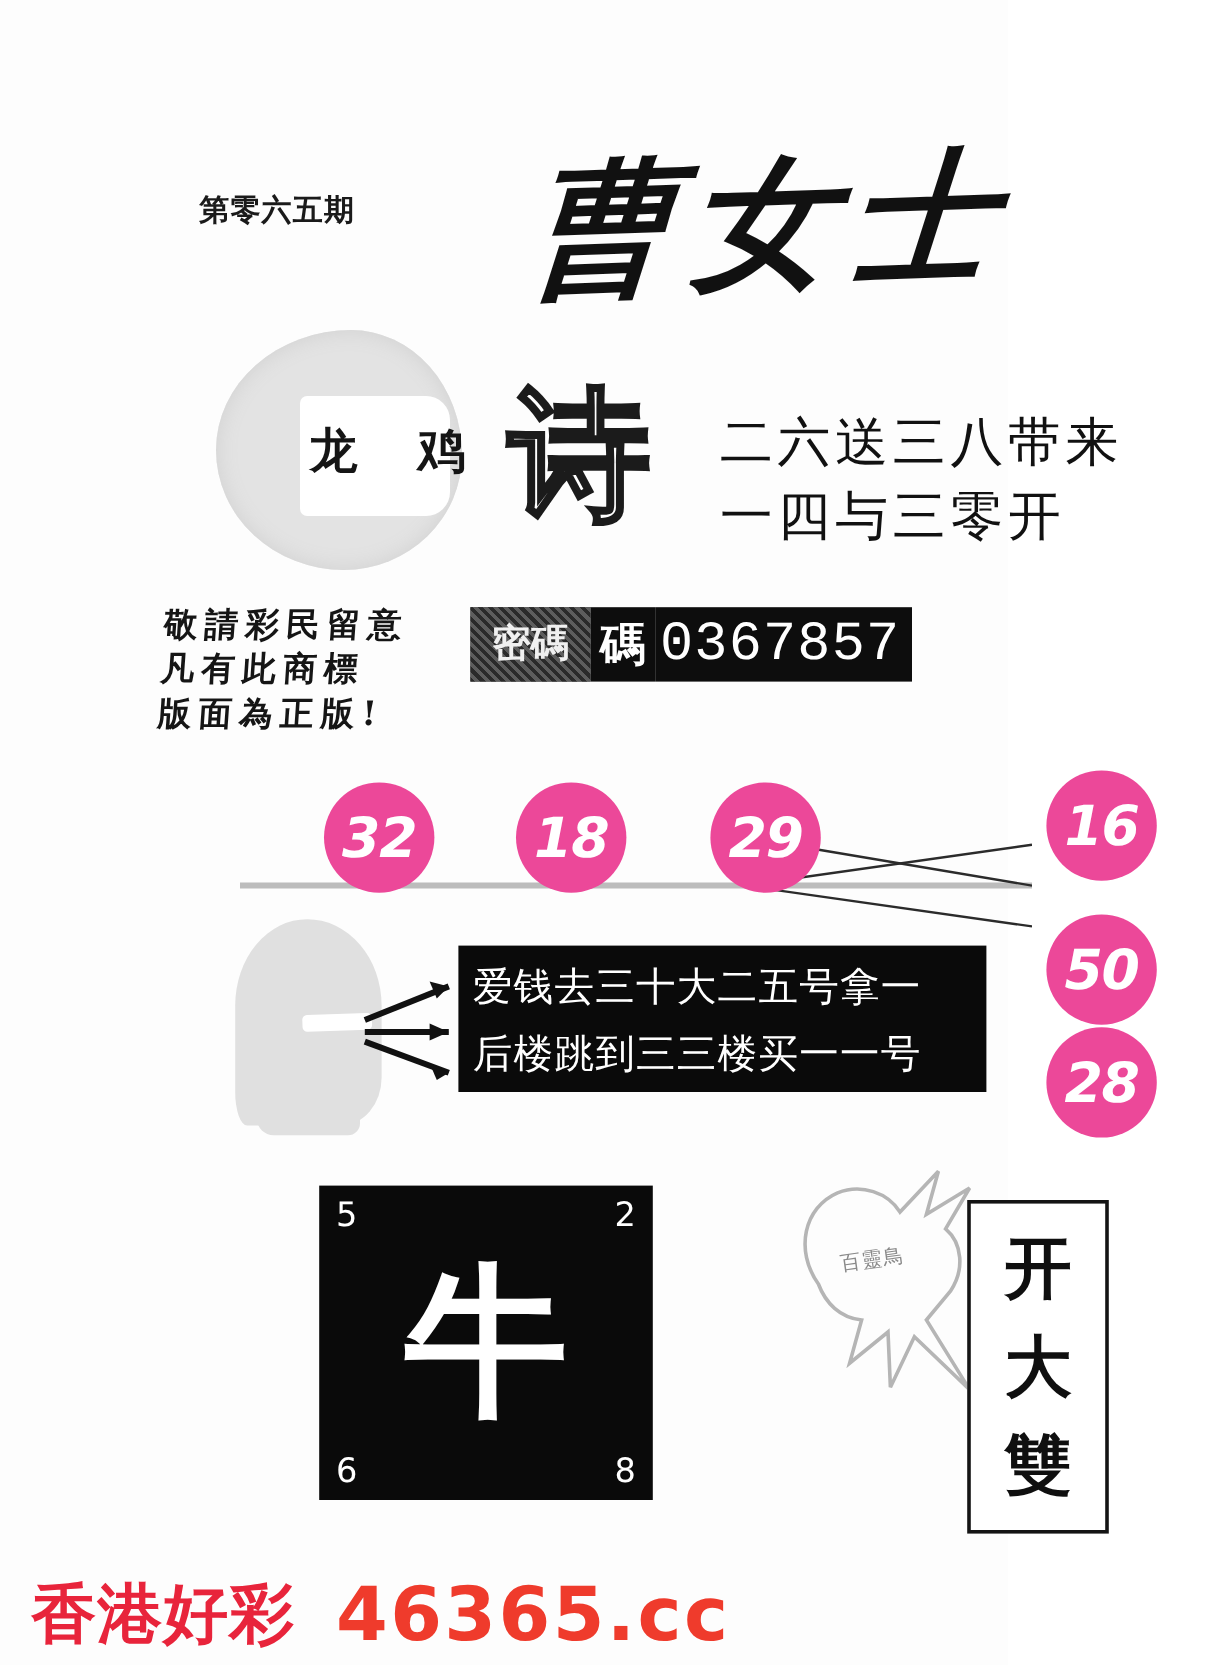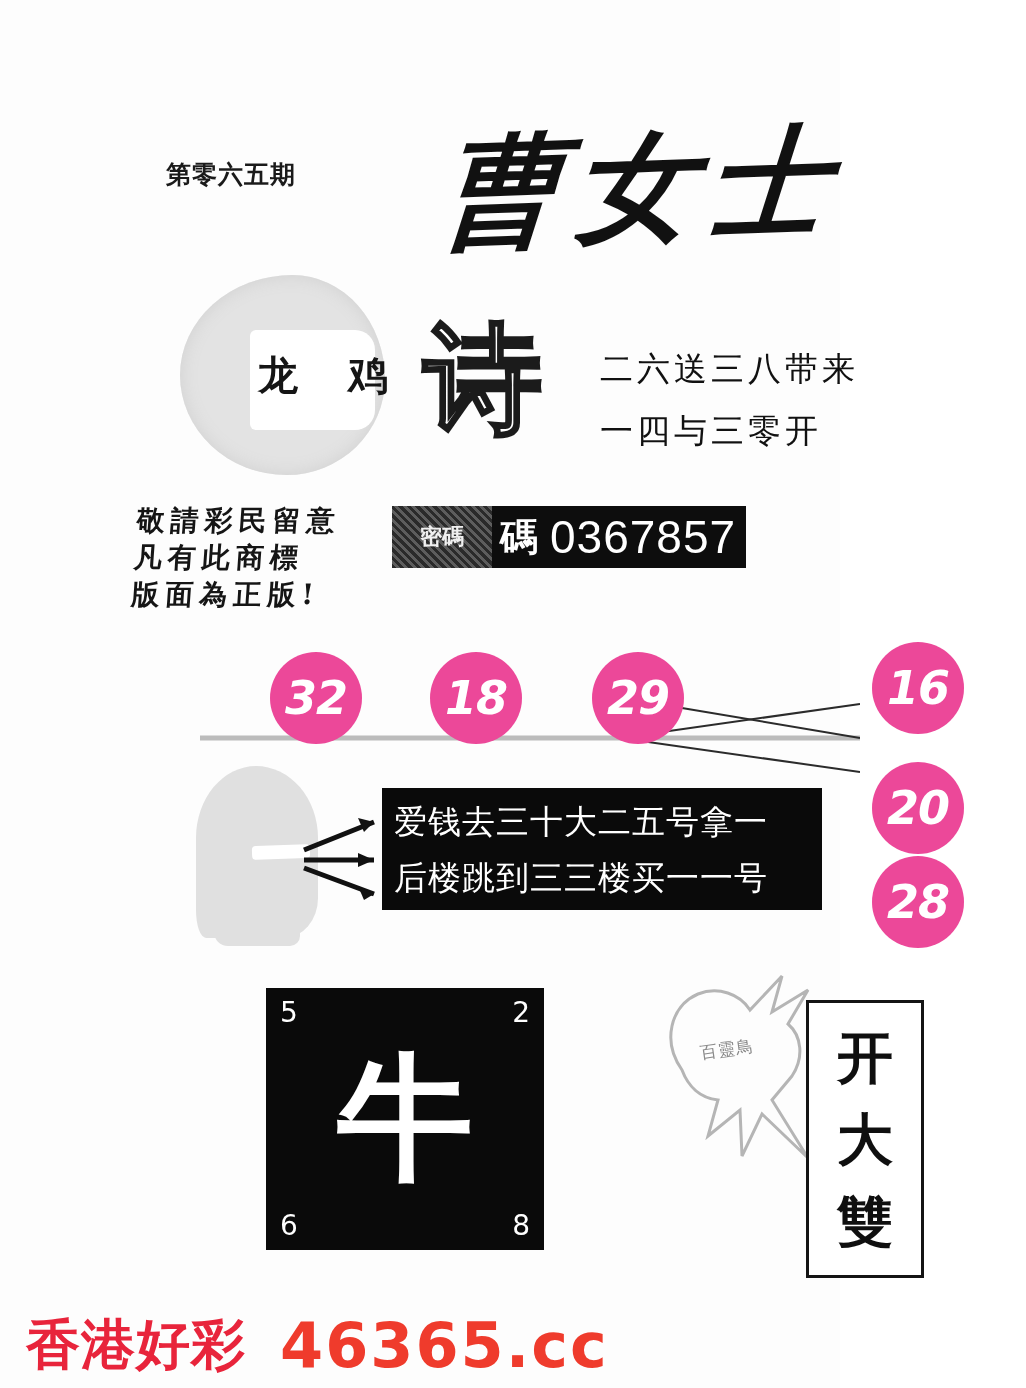--- a/index.html
+++ b/index.html
@@ -99,21 +99,21 @@
     text-shadow: 0 0 0 #222;
     line-height: 1;
   }
 
   
   .poem-lines {
     position: absolute;
     left: 600px;
     top: 338px;
     font-family: "DejaVu Sans", sans-serif;
-    font-size: 33px;
+    font-size: 44px;
     font-weight: 500;
     letter-spacing: 4px;
     color: #111;
     line-height: 62px;
     white-space: nowrap;
   }
 
   
   .notice {
     position: absolute;
@@ -145,38 +145,38 @@
       #3a3a3a;
     position: relative;
   }
   .code-stamp-text {
     position: absolute;
     inset: 0;
     display: flex;
     align-items: center;
     justify-content: center;
     font-family: "DejaVu Serif", serif;
-    font-size: 22px;
+    font-size: 32px;
     color: #f0f0f0;
     font-weight: bold;
   }
   .code-label {
     background: #0d0d0d;
     color: #ffffff;
     font-family: "DejaVu Serif", serif;
     font-size: 38px;
     font-weight: bold;
     padding: 0 8px;
     display: flex;
     align-items: center;
   }
   .code-digits {
     background: #0d0d0d;
     color: #ffffff;
-    font-family: Liberation Sans, sans-serif;
+    font-family: Liberation Mono, monospace;
     font-size: 46px;
     letter-spacing: 1px;
     padding: 0 10px 0 4px;
     display: flex;
     align-items: center;
   }
 
   
   .ball {
     position: absolute;
@@ -407,21 +407,21 @@
       <line x1="420" y1="44" x2="660" y2="78" stroke="#2b2b2b" stroke-width="2"></line>
       <line x1="470" y1="12" x2="660" y2="44" stroke="#2b2b2b" stroke-width="2"></line>
     </svg>
   </div>
 
   <div class="ball ball-row1 ball-a">32</div>
   <div class="ball ball-row1 ball-b">18</div>
   <div class="ball ball-row1 ball-c">29</div>
 
   <div class="ball ball-right ball-r1">16</div>
-  <div class="ball ball-right ball-r2">20</div>
+  <div class="ball ball-right ball-r2">50</div>
   <div class="ball ball-right ball-r3">28</div>
 
   <div class="head"></div>
   <div class="head-neck"></div>
   <div class="head-mouth"></div>
 
   <div class="arrows">
     <svg width="90" height="110" viewBox="0 0 90 110">
       <line x1="4" y1="52" x2="74" y2="24" stroke="#111" stroke-width="5"></line>
       <polygon points="74,24 58,20 64,34" fill="#111"></polygon>

